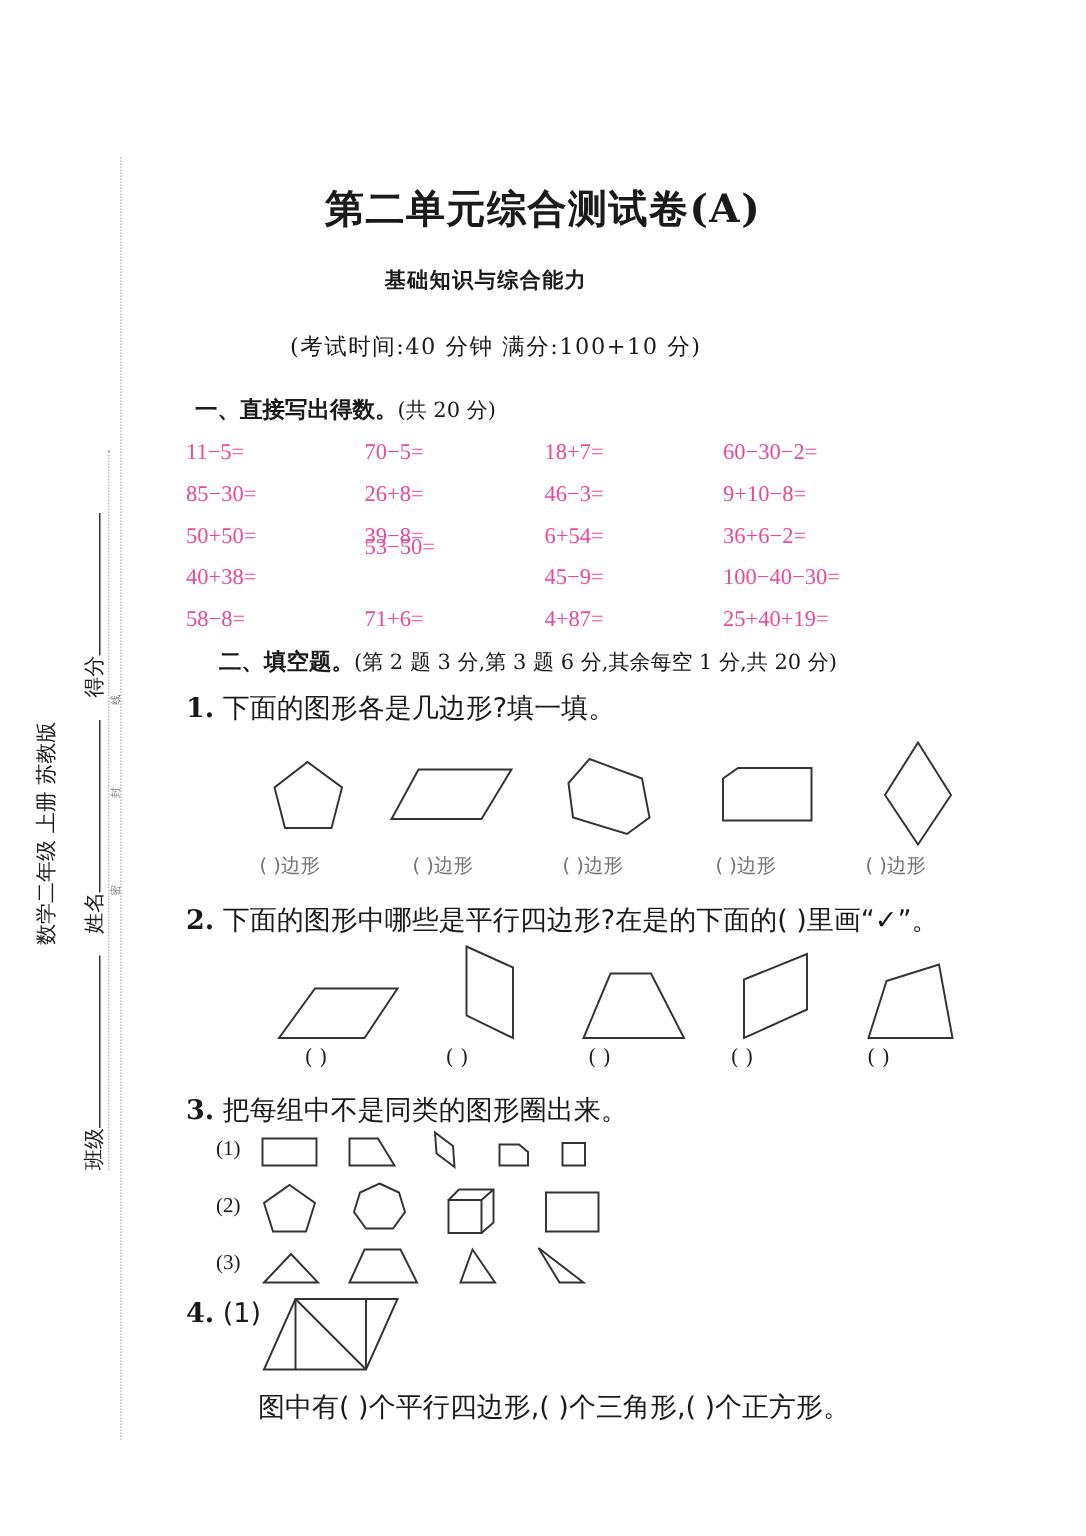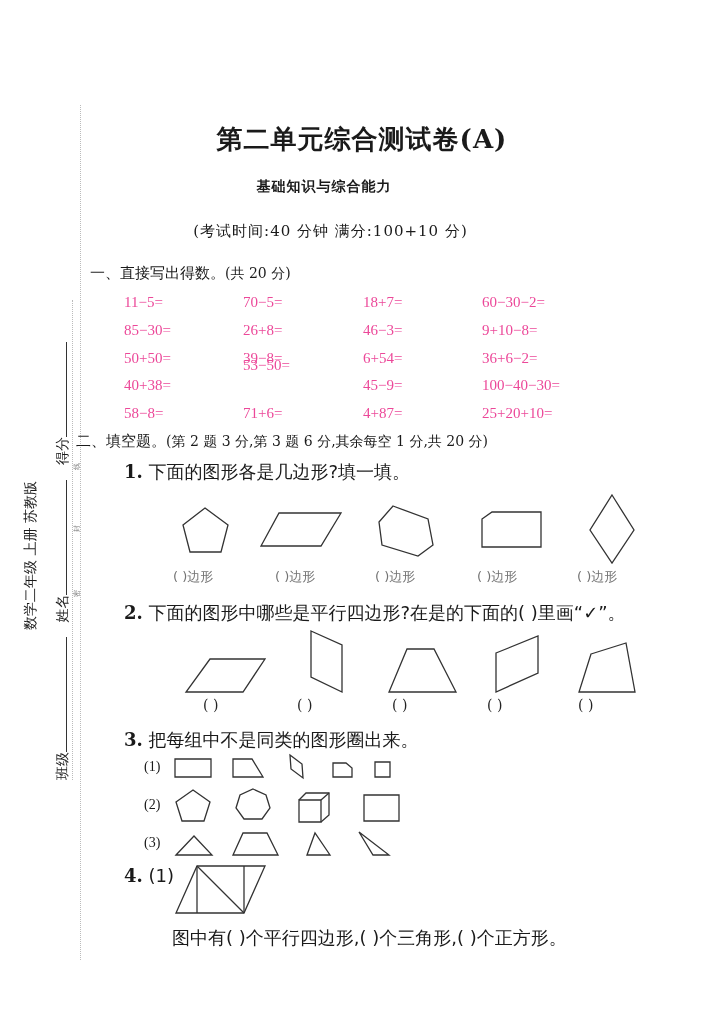--- a/index.html
+++ b/index.html
@@ -5,21 +5,21 @@
   html, body { margin:0; padding:0; }
   body {
     width:724px; height:1024px; background:#ffffff; position:relative; overflow:hidden;
     font-family:"DejaVu Serif","Liberation Serif",serif; color:#1a1a1a;
   }
   .abs { position:absolute; white-space:nowrap; }
   .title { left:0; width:724px; top:122px; text-align:center; font-size:26px; font-weight:bold; letter-spacing:1px; font-family:"DejaVu Serif",serif; }
   .subtitle { left:0; width:648px; top:178px; text-align:center; font-size:14px; font-weight:bold; font-family:"DejaVu Sans",sans-serif; letter-spacing:1px; }
   .examinfo { left:0; width:661px; top:222px; text-align:center; font-size:15px; letter-spacing:1px; }
   .sec-head { font-size:15px; font-family:"DejaVu Sans",sans-serif; }
-  .sec-head b { font-weight:normal; }
+  .sec-head b { font-weight:bold;margin-left:40px; }
   .sec-head .pts { font-family:"DejaVu Serif",serif; font-weight:normal; font-size:14px; }
   .calc { font-size:15px; font-family:"Liberation Serif","DejaVu Serif",serif; color:#ec4899; }
   .q { font-size:18px; font-family:"DejaVu Sans",sans-serif; }
   .q .num { font-weight:bold; font-family:"DejaVu Serif",serif; }
   .blank { font-size:13px; font-family:"DejaVu Sans",sans-serif; color:#737373; }
   .paren { font-size:14px; color:#222; }
   .rowlabel { font-size:14px; font-family:"Liberation Serif",serif; }
   .vert { position:absolute; transform-origin:0 0; transform:rotate(-90deg); white-space:nowrap; font-family:"DejaVu Sans",sans-serif; }
   .uline { display:inline-block; border-bottom:1px solid #333; height:14px; vertical-align:baseline; }
   .dots { position:absolute; border-left:1px dotted #bbb; }
@@ -72,24 +72,24 @@
   <div class="abs calc" style="left:482px; top:350px;">36+6−2=</div>
 
   <div class="abs calc" style="left:124px; top:377px;">40+38=</div>
   <div class="abs calc" style="left:243px; top:357px;">53−50=</div>
   <div class="abs calc" style="left:363px; top:377px;">45−9=</div>
   <div class="abs calc" style="left:482px; top:377px;">100−40−30=</div>
 
   <div class="abs calc" style="left:124px; top:405px;">58−8=</div>
   <div class="abs calc" style="left:243px; top:405px;">71+6=</div>
   <div class="abs calc" style="left:363px; top:405px;">4+87=</div>
-  <div class="abs calc" style="left:482px; top:405px;">25+20+10=</div>
+  <div class="abs calc" style="left:482px; top:405px;">25+40+19=</div>
 </div>
 
-<div class="abs sec-head" style="left:76px; top:432px;text-align:right;">
+<div class="abs sec-head" style="left:106px; top:432px;text-align:right;">
   <b>二、填空题。</b><span class="pts">(第 2 题 3 分,第 3 题 6 分,其余每空 1 分,共 20 分)</span>
 </div>
 
 <div class="abs q" style="left:124px; top:460px;">
   <span class="num">1.</span>
   <span>下面的图形各是几边形?填一填。</span>
 </div>
 <div class="abs blank" style="left:173px; top:568px;">(      )边形</div>
 <div class="abs blank" style="left:275px; top:568px;">(      )边形</div>
 <div class="abs blank" style="left:375px; top:568px;">(      )边形</div>

